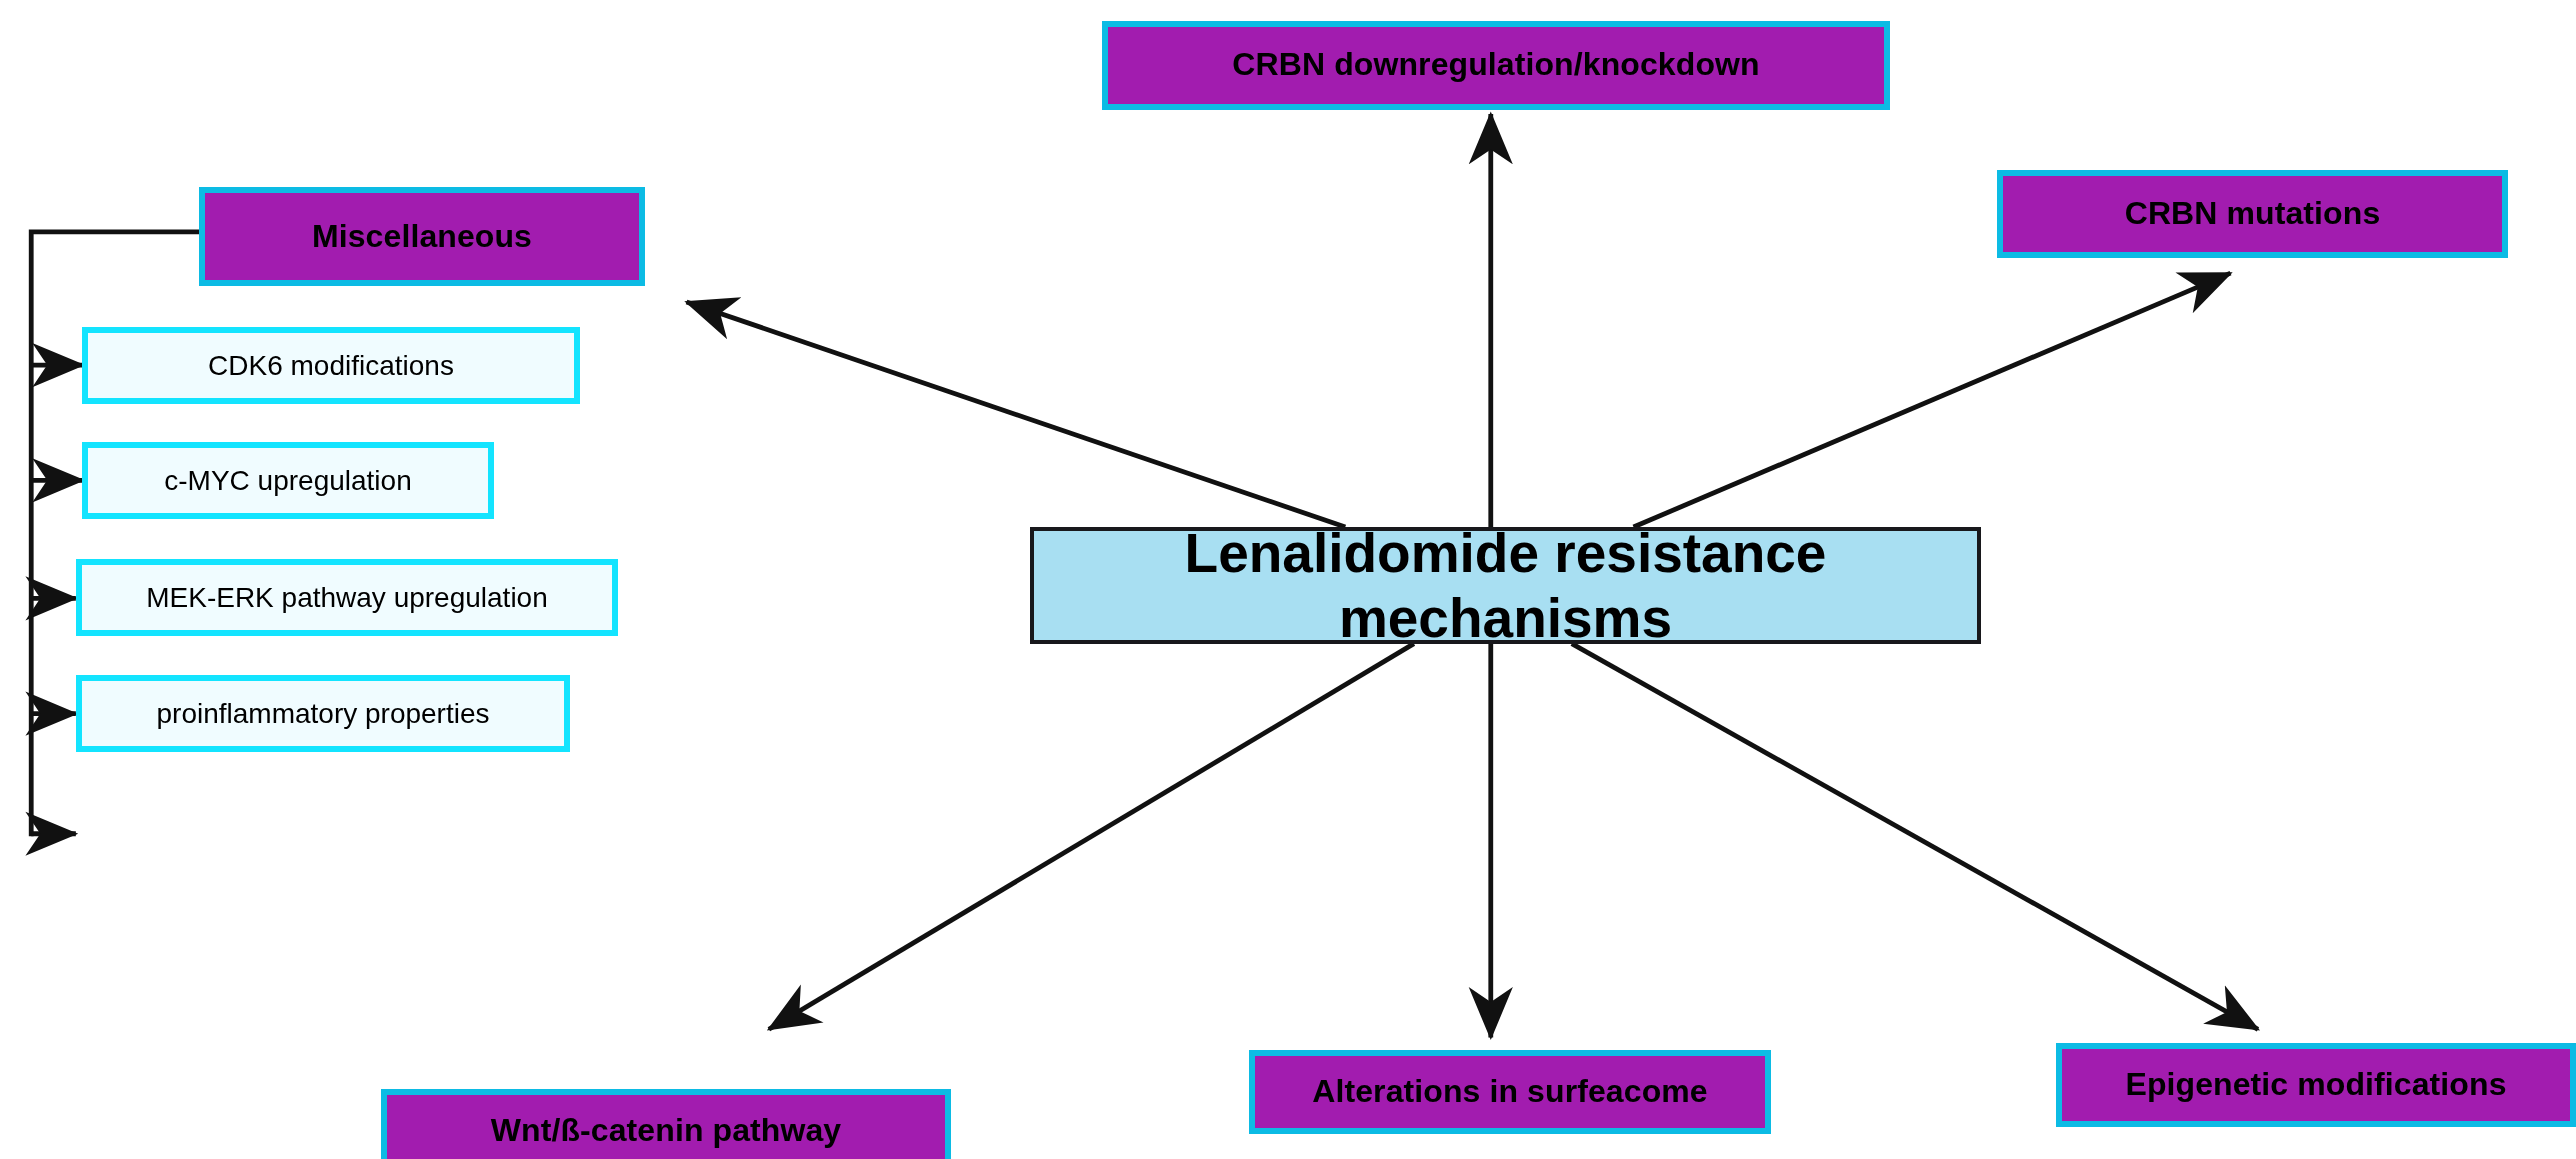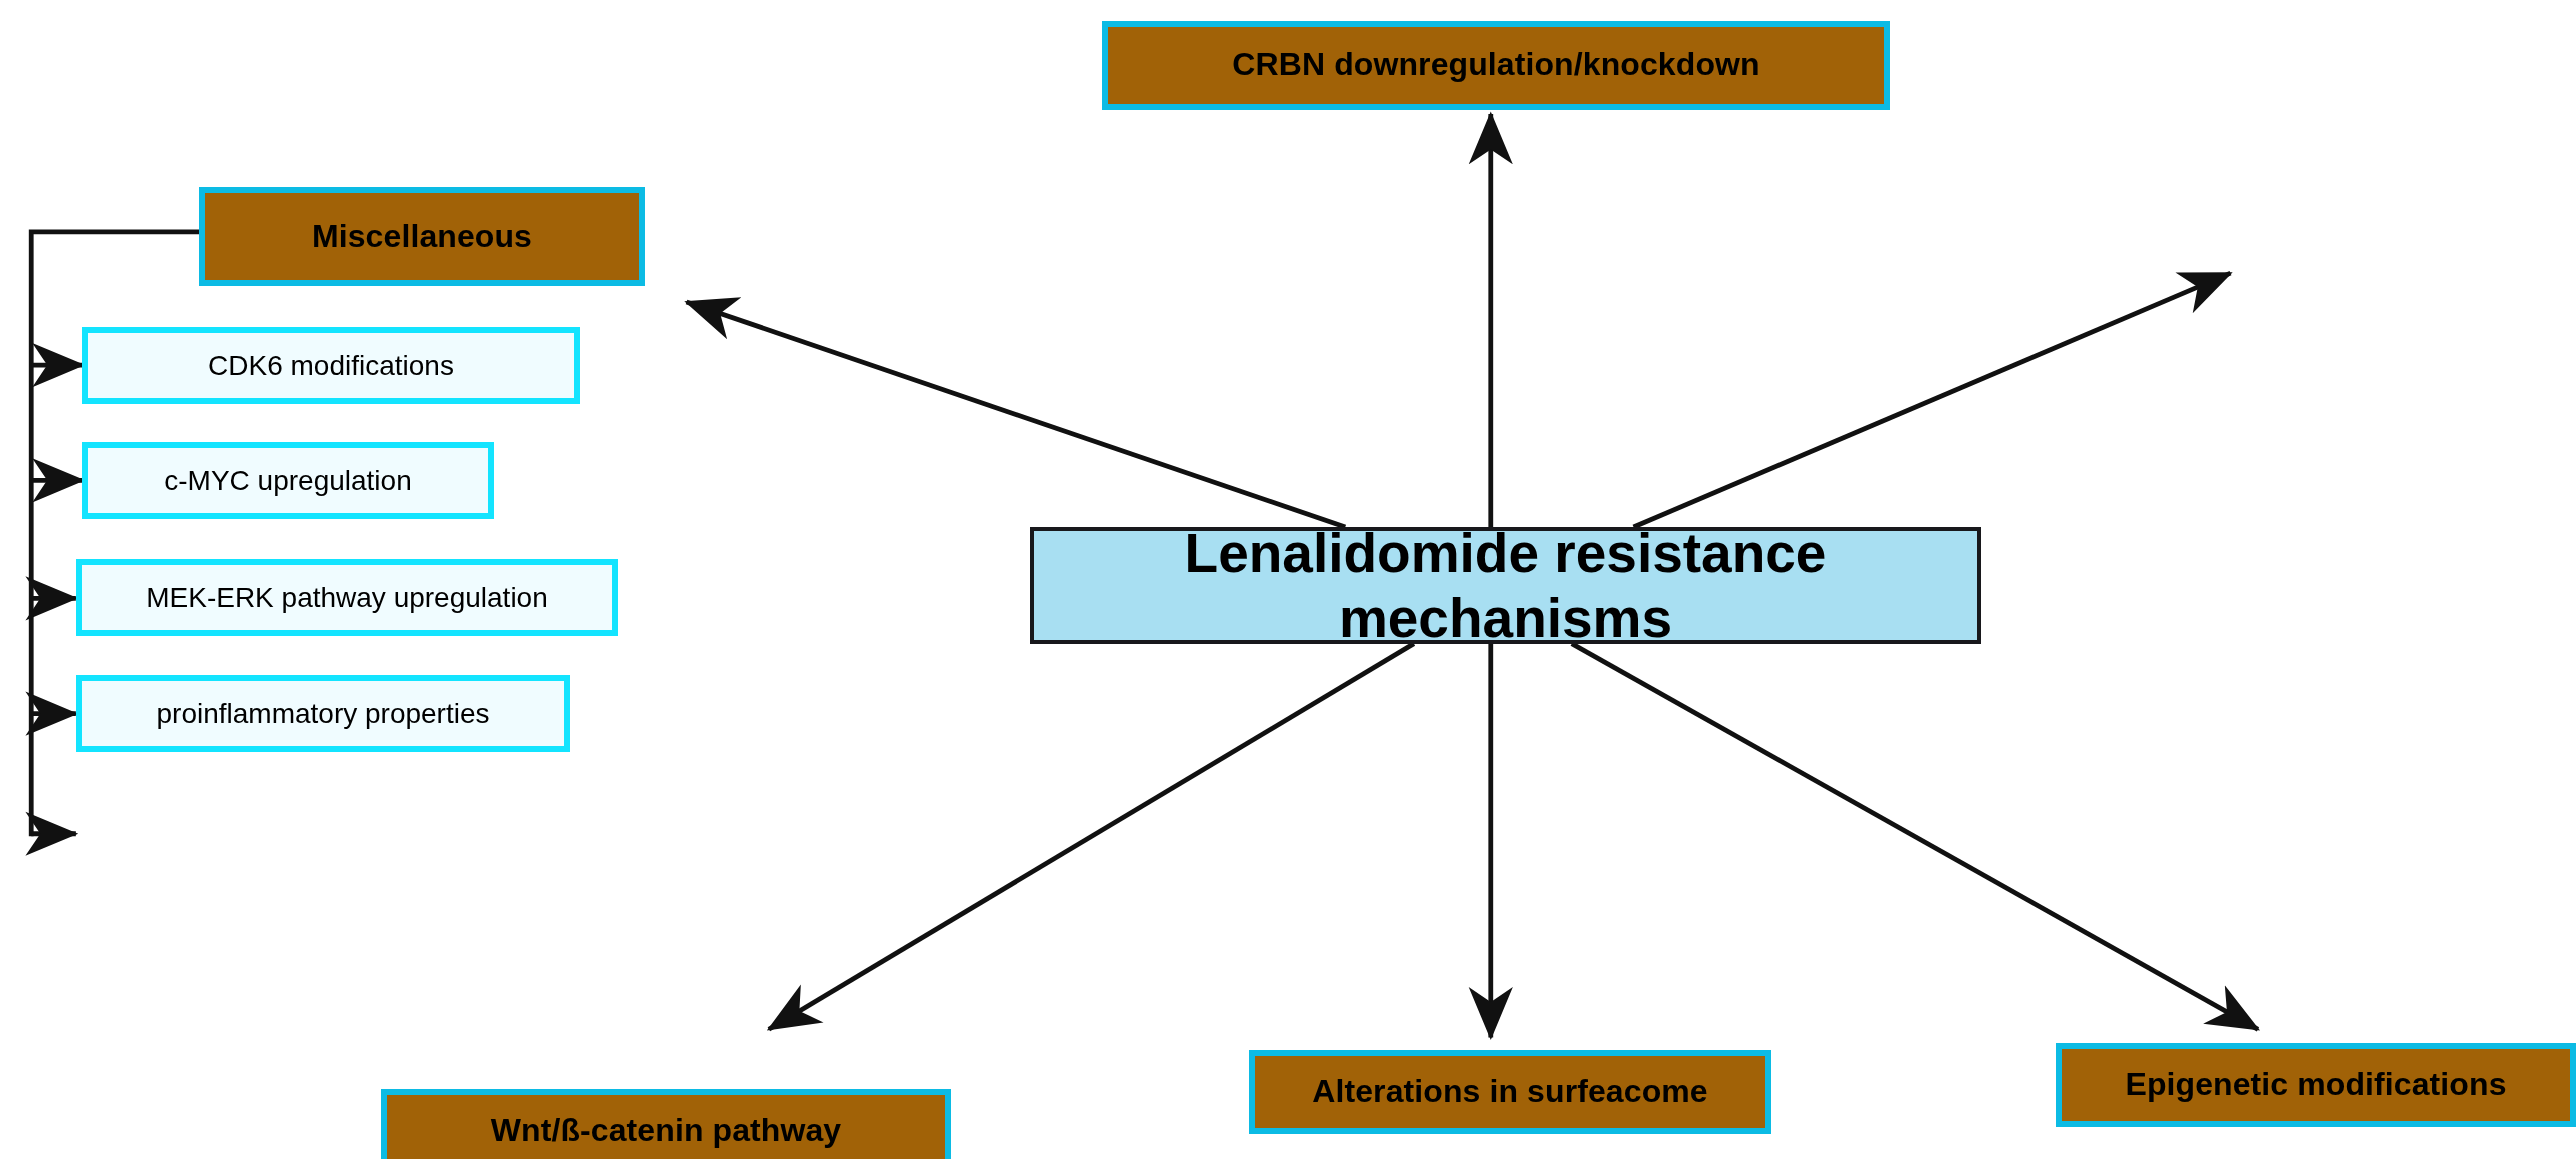--- a/index.html
+++ b/index.html
@@ -30,21 +30,21 @@
     display: flex;
     align-items: center;
     justify-content: center;
     text-align: center;
     line-height: 1.18;
     color: #000000;
     z-index: 5;
   }
   
   .node.primary {
-    background: #a16207;
+    background: #a21caf;
     border: 6.2px solid #0cbbe4;
     font-weight: bold;
     font-size: 32px;
     letter-spacing: 0.1px;
   }
   
   .node.hub {
     background: #a8dff2;
     border: 4.8px solid #18181c;
     font-weight: bold;
@@ -92,20 +92,23 @@
     <line x1="45" y1="700" x2="120" y2="700" stroke="#111111" stroke-width="7" marker-end="url(#ah)"></line>
     <line x1="45" y1="872" x2="110" y2="872" stroke="#111111" stroke-width="7" marker-end="url(#ah)"></line>
     <line x1="45" y1="1040" x2="110" y2="1040" stroke="#111111" stroke-width="7" marker-end="url(#ah)"></line>
     <line x1="45" y1="1215" x2="110" y2="1215" stroke="#111111" stroke-width="7" marker-end="url(#ah)"></line>
   </svg>
 
   <div class="node primary" style="left:1102px; top:20.6px; width:788px; height:89px;">
     <span class="label">CRBN downregulation/knockdown</span>
   </div>
 
+  <div class="node primary" style="left:1997px; top:170px; width:511px; height:88px;">
+    <span class="label">CRBN mutations</span>
+  </div>
 
   <div class="node primary" style="left:199px; top:187px; width:446px; height:99px;">
     <span class="label">Miscellaneous</span>
   </div>
 
   <div class="node secondary" style="left:82px; top:327px; width:498px; height:77px;">
     <span class="label">CDK6 modifications</span>
   </div>
 
   <div class="node secondary" style="left:82px; top:442px; width:412px; height:77px;">

